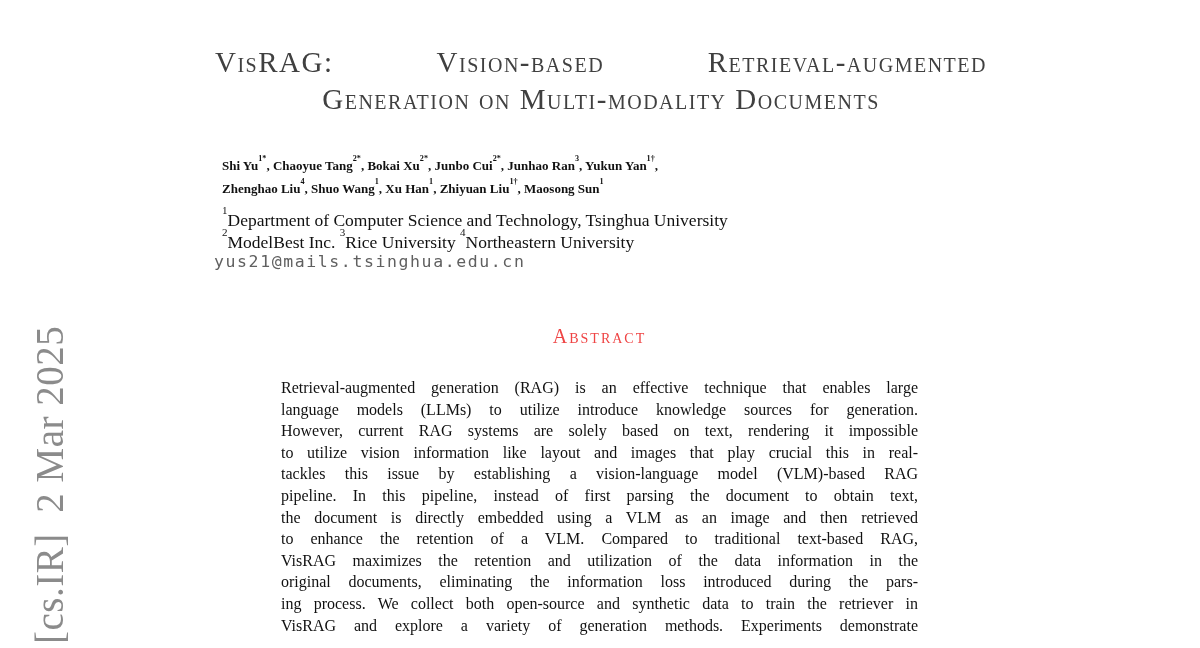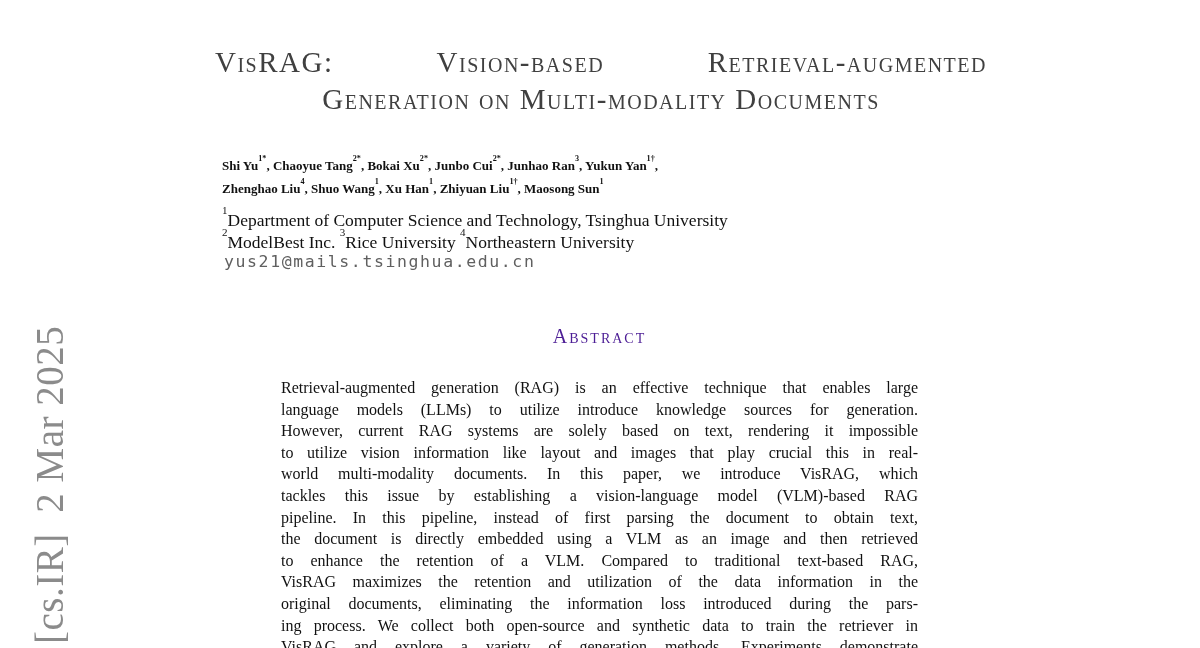--- a/index.html
+++ b/index.html
@@ -57,37 +57,37 @@
   .affiliations {
     position: absolute;
     left: 222px; top: 209px;
     font-size: 17.5px;
     line-height: 22px;
     white-space: nowrap;
   }
 
   .email {
     position: absolute;
-    left: 224px; top: 252px;
+    left: 214px; top: 252px;
     font-family: "DejaVu Sans Mono", "Liberation Mono", monospace;
     font-size: 16.5px;
     letter-spacing: 1.6px;
     color: #606060;
     white-space: nowrap;
   }
 
   .abstract-heading {
     position: absolute;
     left: 281px; top: 325px;
     width: 637px;
     text-align: center;
     font-variant: small-caps;
     font-size: 20px;
     letter-spacing: 2px;
-    color: #4c1d95;
+    color: #ef4444;
   }
 
   .abstract-body {
     position: absolute;
     left: 281px; top: 377px;
     width: 637px;
     font-size: 16px;
   }
   .abs-line {
     height: 21.6px;
@@ -121,21 +121,20 @@
 
   <div class="email">yus21@mails.tsinghua.edu.cn</div>
 
   <div class="abstract-heading">Abstract</div>
 
   <div class="abstract-body">
       <div class="abs-line">Retrieval-augmented generation (RAG) is an effective technique that enables large</div>
       <div class="abs-line">language models (LLMs) to utilize introduce knowledge sources for generation.</div>
       <div class="abs-line">However, current RAG systems are solely based on text, rendering it impossible</div>
       <div class="abs-line">to utilize vision information like layout and images that play crucial this in real-</div>
-      <div class="abs-line">world multi-modality documents. In this paper, we introduce VisRAG, which</div>
       <div class="abs-line">tackles this issue by establishing a vision-language model (VLM)-based RAG</div>
       <div class="abs-line">pipeline. In this pipeline, instead of first parsing the document to obtain text,</div>
       <div class="abs-line">the document is directly embedded using a VLM as an image and then retrieved</div>
       <div class="abs-line">to enhance the retention of a VLM. Compared to traditional text-based RAG,</div>
       <div class="abs-line">VisRAG maximizes the retention and utilization of the data information in the</div>
       <div class="abs-line">original documents, eliminating the information loss introduced during the pars-</div>
       <div class="abs-line">ing process. We collect both open-source and synthetic data to train the retriever in</div>
       <div class="abs-line">VisRAG and explore a variety of generation methods. Experiments demonstrate</div>
     </div>
 

